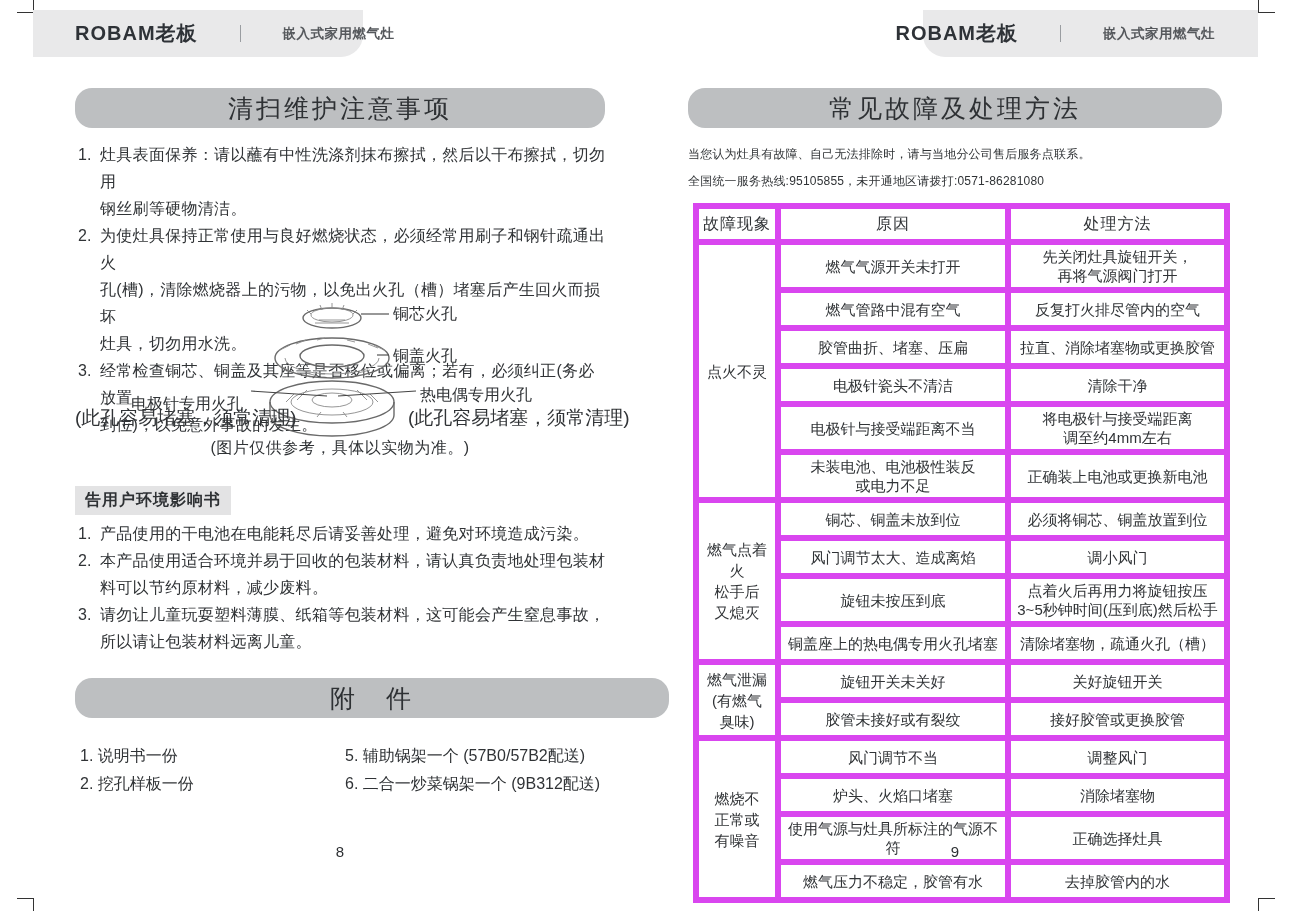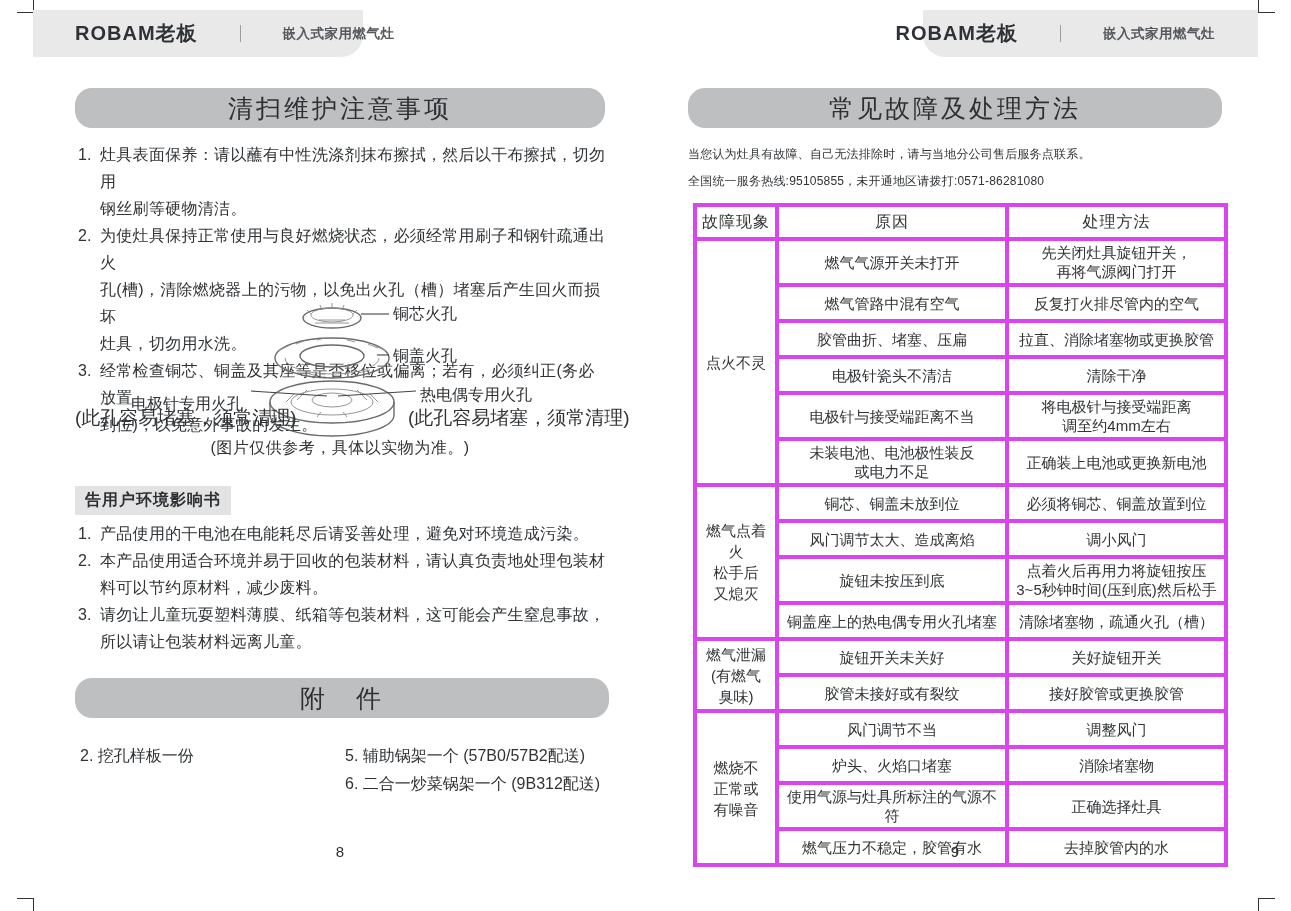--- a/index.html
+++ b/index.html
@@ -18,21 +18,21 @@
   .hdr{position:absolute;top:10px;height:47px;background:#e9e9ea;display:flex;align-items:center;gap:32px;}
   .hdr.left{left:33px;width:330px;border-radius:0 0 22px 0;padding-left:42px;box-sizing:border-box;}
   .hdr.right{left:923px;width:335px;border-radius:0 0 0 22px;justify-content:flex-end;padding-right:43px;box-sizing:border-box;}
   .brand{font-size:20px;font-weight:800;letter-spacing:1px;color:#2e3237;white-space:nowrap;}
   .logo-sep{width:1px;height:17px;background:#9a9da1;margin:0 10px;flex:none;}
   .tagline{font-size:13.5px;font-weight:700;color:#55585c;white-space:nowrap;letter-spacing:.5px;}
   
   .titlebar{position:absolute;height:40px;background:#bdbfc1;display:flex;align-items:center;justify-content:center;
     font-size:25px;letter-spacing:3px;color:#2e3134;border-radius:17px;}
   #title-maint{left:75px;top:88px;width:530px;}
-  #title-acc{left:75px;top:678px;width:534px;}
+  #title-acc{left:75px;top:678px;width:594px;}
   #title-fault{left:688px;top:88px;width:534px;}
   
   .nlist{position:absolute;width:530px;}
   #maint-list{left:78px;top:141px;}
   #env-list{left:78px;top:520px;}
   .li{display:flex;align-items:flex-start;}
   .li .num{flex:none;width:22px;font-size:16px;line-height:27px;}
   .li .txt{font-size:16px;line-height:27px;white-space:pre-line;letter-spacing:.3px;}
   
   #diagram{position:absolute;left:75px;top:296px;width:530px;height:170px;}
@@ -51,21 +51,21 @@
     font-size:16px;font-weight:700;letter-spacing:1px;color:#2e3134;}
   
   .acc-col{position:absolute;top:742px;font-size:16px;line-height:28px;}
   #acc-col1{left:80px;width:260px;}
   #acc-col2{left:345px;width:270px;}
   .acc-col .li-str{white-space:nowrap;}
   
   #fault-intro{position:absolute;left:688px;top:141px;width:540px;font-size:12px;line-height:27px;white-space:pre-line;letter-spacing:.2px;}
   
   #fault-table{position:absolute;left:693px;top:203px;width:531px;border-collapse:collapse;table-layout:fixed;}
-  #fault-table th,#fault-table td{border:4px solid #d946ef;text-align:center;vertical-align:middle;
+  #fault-table th,#fault-table td{border:6px solid #d946ef;text-align:center;vertical-align:middle;
     padding:2px 3px;font-weight:400;}
   #fault-table th{height:26px;font-size:16px;letter-spacing:1px;}
   #fault-table td{height:28px;font-size:15px;line-height:19px;white-space:pre-line;}
   #fault-table col.c1{width:82px;}
   #fault-table col.c2{width:230px;}
   #fault-table col.c3{width:219px;}
   #fault-table td.sym{font-size:15px;line-height:21px;}
   
   .pageno{position:absolute;top:843px;font-size:15px;text-align:center;color:#2e3134;}
   #pageno-left{left:75px;width:530px;}
@@ -161,20 +161,21 @@
     </div>
     <div class="li">
       <span class="num">3.</span>
       <span class="txt">请勿让儿童玩耍塑料薄膜、纸箱等包装材料，这可能会产生窒息事故，
 所以请让包装材料远离儿童。</span>
     </div>
   </div>
 
 <div class="titlebar" id="title-acc">附　件</div>
 <div class="acc-col" id="acc-col1">
+    <div class="li-str">1. 说明书一份</div>
     <div class="li-str">2. 挖孔样板一份</div>
   </div>
 <div class="acc-col" id="acc-col2">
     <div class="li-str">5. 辅助锅架一个 (57B0/57B2配送)</div>
     <div class="li-str">6. 二合一炒菜锅架一个 (9B312配送)</div>
   </div>
 
 <div class="pageno" id="pageno-left">8</div>
 
 <div class="titlebar" id="title-fault">常见故障及处理方法</div>

